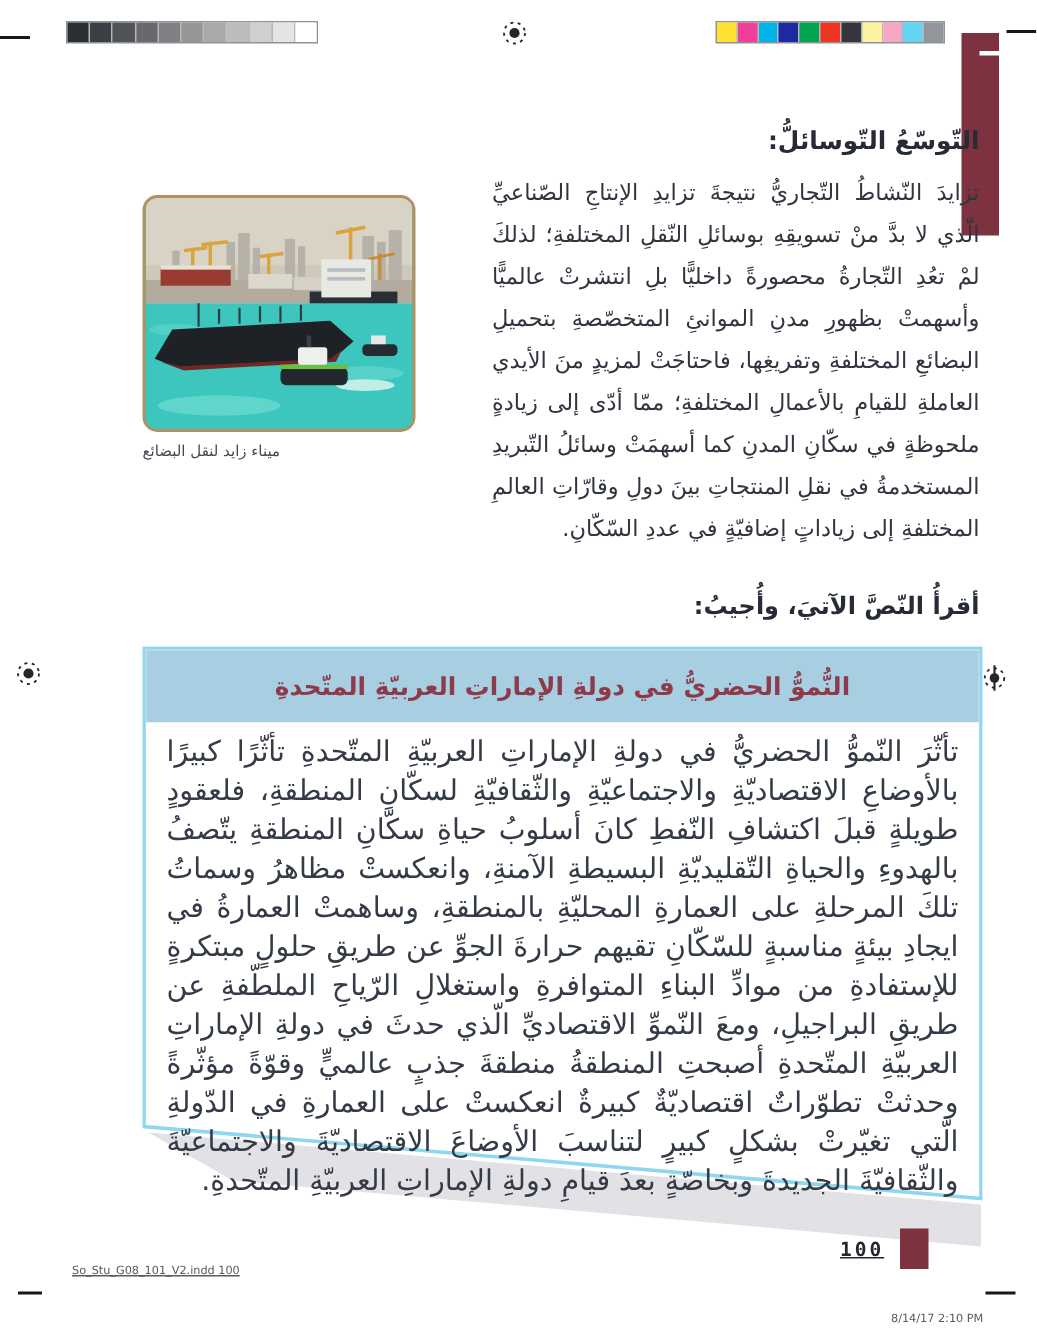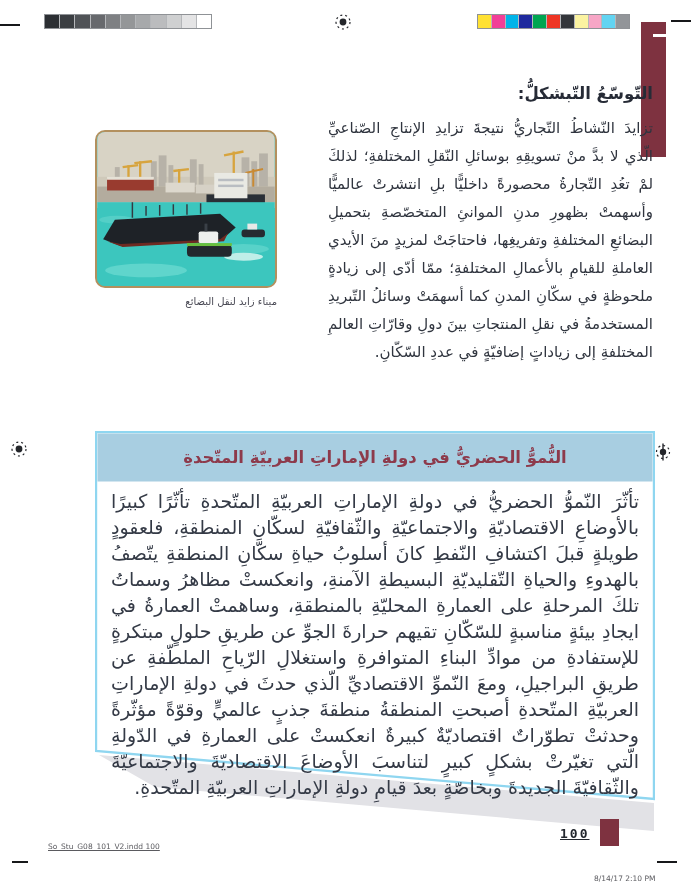--- a/index.html
+++ b/index.html
@@ -26,21 +26,21 @@
   .sec-title{position:absolute;right:38px;top:84px;font-size:16.5px;font-weight:bold;color:#262b36;}
   .para{position:absolute;left:88px;right:38px;top:114px;font-size:15px;line-height:28px;
         text-align:justify;color:#30353f;}
   .photo-spacer{float:left;width:240px;height:232px;}
   .read-heading{position:absolute;right:38px;top:394px;font-size:16px;font-weight:bold;color:#262b36;}
 
   
   .photo{position:absolute;left:95px;top:130px;width:182px;height:158px;border:2px solid #b3905e;
          border-radius:10px;overflow:hidden;box-sizing:border-box;background:#3cc6be;}
   .photo svg{display:block;}
-  .photo-caption{position:absolute;left:95px;top:296px;width:182px;text-align:right;
+  .photo-caption{position:absolute;left:95px;top:296px;width:182px;text-align:left;
                  font-size:10px;color:#474752;}
 
   
   .quote-box{position:absolute;left:95px;top:431px;width:560px;height:404px;}
   .quote-box svg.frame{position:absolute;left:0;top:0;}
   .quote-title{position:absolute;left:0;top:2px;width:100%;height:49px;line-height:49px;
                text-align:center;font-size:16.5px;font-weight:bold;color:#8d3a4b;}
   .quote-body{position:absolute;top:57px;left:16px;right:16px;font-size:19px;line-height:26px;
               text-align:justify;color:#343a46;}
 
@@ -104,21 +104,21 @@
     <svg width="18" height="18" viewBox="0 0 18 18">
       <circle cx="9" cy="9" r="6.5" fill="none" stroke="#24262b" stroke-width="1.2" stroke-dasharray="2 3"></circle>
       <circle cx="9" cy="9" r="3.2" fill="#24262b"></circle>
       <line x1="9" y1="0.5" x2="9" y2="17.5" stroke="#24262b" stroke-width="1.4"></line>
     </svg>
   </div>
 
   <div class="tab-top"></div>
   <div class="tab-notch"></div>
 
-  <div class="sec-title rtl">التّوسّعُ التّبشكلُّ:</div>
+  <div class="sec-title rtl">التّوسّعُ التّوسائلُّ:</div>
 
   <div class="para rtl">
     <div class="photo-spacer"></div>
     <span>تزايدَ النّشاطُ التّجاريُّ نتيجةَ تزايدِ الإنتاجِ الصّناعيِّ الّذي لا بدَّ منْ تسويقِهِ بوسائلِ النّقلِ المختلفةِ؛ لذلكَ لمْ تعُدِ التّجارةُ محصورةً داخليًّا بلِ انتشرتْ عالميًّا وأسهمتْ بظهورِ مدنِ الموانئِ المتخصّصةِ بتحميلِ البضائعِ المختلفةِ وتفريغِها، فاحتاجَتْ لمزيدٍ منَ الأيدي العاملةِ للقيامِ بالأعمالِ المختلفةِ؛ ممّا أدّى إلى زيادةٍ ملحوظةٍ في سكّانِ المدنِ كما أسهمَتْ وسائلُ التّبريدِ المستخدمةُ في نقلِ المنتجاتِ بينَ دولِ وقارّاتِ العالمِ المختلفةِ إلى زياداتٍ إضافيّةٍ في عددِ السّكّانِ.</span>
   </div>
 
   <div class="photo">
     <svg width="178" height="154" viewBox="0 0 182 158">
       <rect x="0" y="0" width="182" height="78" fill="#d8d3c5"></rect>
       <rect x="0" y="46" width="182" height="14" fill="#cfc9ba"></rect>
@@ -186,20 +186,21 @@
         <rect x="104" y="102" width="20" height="12" rx="2" fill="#eef0ee"></rect>
         <rect x="110" y="94" width="3" height="8" fill="#3a4047"></rect>
       </g>
 
       <rect x="148" y="100" width="24" height="8" rx="3" fill="#262b31"></rect>
       <rect x="154" y="94" width="10" height="6" fill="#e7e9e7"></rect>
     </svg>
   </div>
   <div class="photo-caption rtl">ميناء زايد لنقل البضائع</div>
 
+  <div class="read-heading rtl">أقرأُ النّصَّ الآتيَ، وأُجيبُ:</div>
 
   <div class="quote-box">
     <svg class="frame" width="560" height="404" viewBox="0 0 560 404">
       <polygon points="4,324 559,372 559,400 60,356" fill="#e2e2e6"></polygon>
       <polygon points="1,1 559,1 559,368 1,320" fill="#ffffff" stroke="#8fd6f0" stroke-width="2.4"></polygon>
       <rect x="2.5" y="2.5" width="555" height="48" fill="#a8cee1"></rect>
     </svg>
     <div class="quote-title rtl">النُّموُّ الحضريُّ في دولةِ الإماراتِ العربيّةِ المتّحدةِ</div>
     <div class="quote-body rtl">تأثّرَ النّموُّ الحضريُّ في دولةِ الإماراتِ العربيّةِ المتّحدةِ تأثّرًا كبيرًا بالأوضاعِ الاقتصاديّةِ والاجتماعيّةِ والثّقافيّةِ لسكّانِ المنطقةِ، فلعقودٍ طويلةٍ قبلَ اكتشافِ النّفطِ كانَ أسلوبُ حياةِ سكّانِ المنطقةِ يتّصفُ بالهدوءِ والحياةِ التّقليديّةِ البسيطةِ الآمنةِ، وانعكستْ مظاهرُ وسماتُ تلكَ المرحلةِ على العمارةِ المحليّةِ بالمنطقةِ، وساهمتْ العمارةُ في ايجادِ بيئةٍ مناسبةٍ للسّكّانِ تقيهم حرارةَ الجوِّ عن طريقِ حلولٍ مبتكرةٍ للإستفادةِ من موادِّ البناءِ المتوافرةِ واستغلالِ الرّياحِ الملطّفةِ عن طريقِ البراجيلِ، ومعَ النّموِّ الاقتصاديِّ الّذي حدثَ في دولةِ الإماراتِ العربيّةِ المتّحدةِ أصبحتِ المنطقةُ منطقةَ جذبٍ عالميٍّ وقوّةً مؤثّرةً وحدثتْ تطوّراتٌ اقتصاديّةٌ كبيرةٌ انعكستْ على العمارةِ في الدّولةِ الّتي تغيّرتْ بشكلٍ كبيرٍ لتناسبَ الأوضاعَ الاقتصاديّةَ والاجتماعيّةَ والثّقافيّةَ الجديدةَ وبخاصّةٍ بعدَ قيامِ دولةِ الإماراتِ العربيّةِ المتّحدةِ.</div>
   </div>

